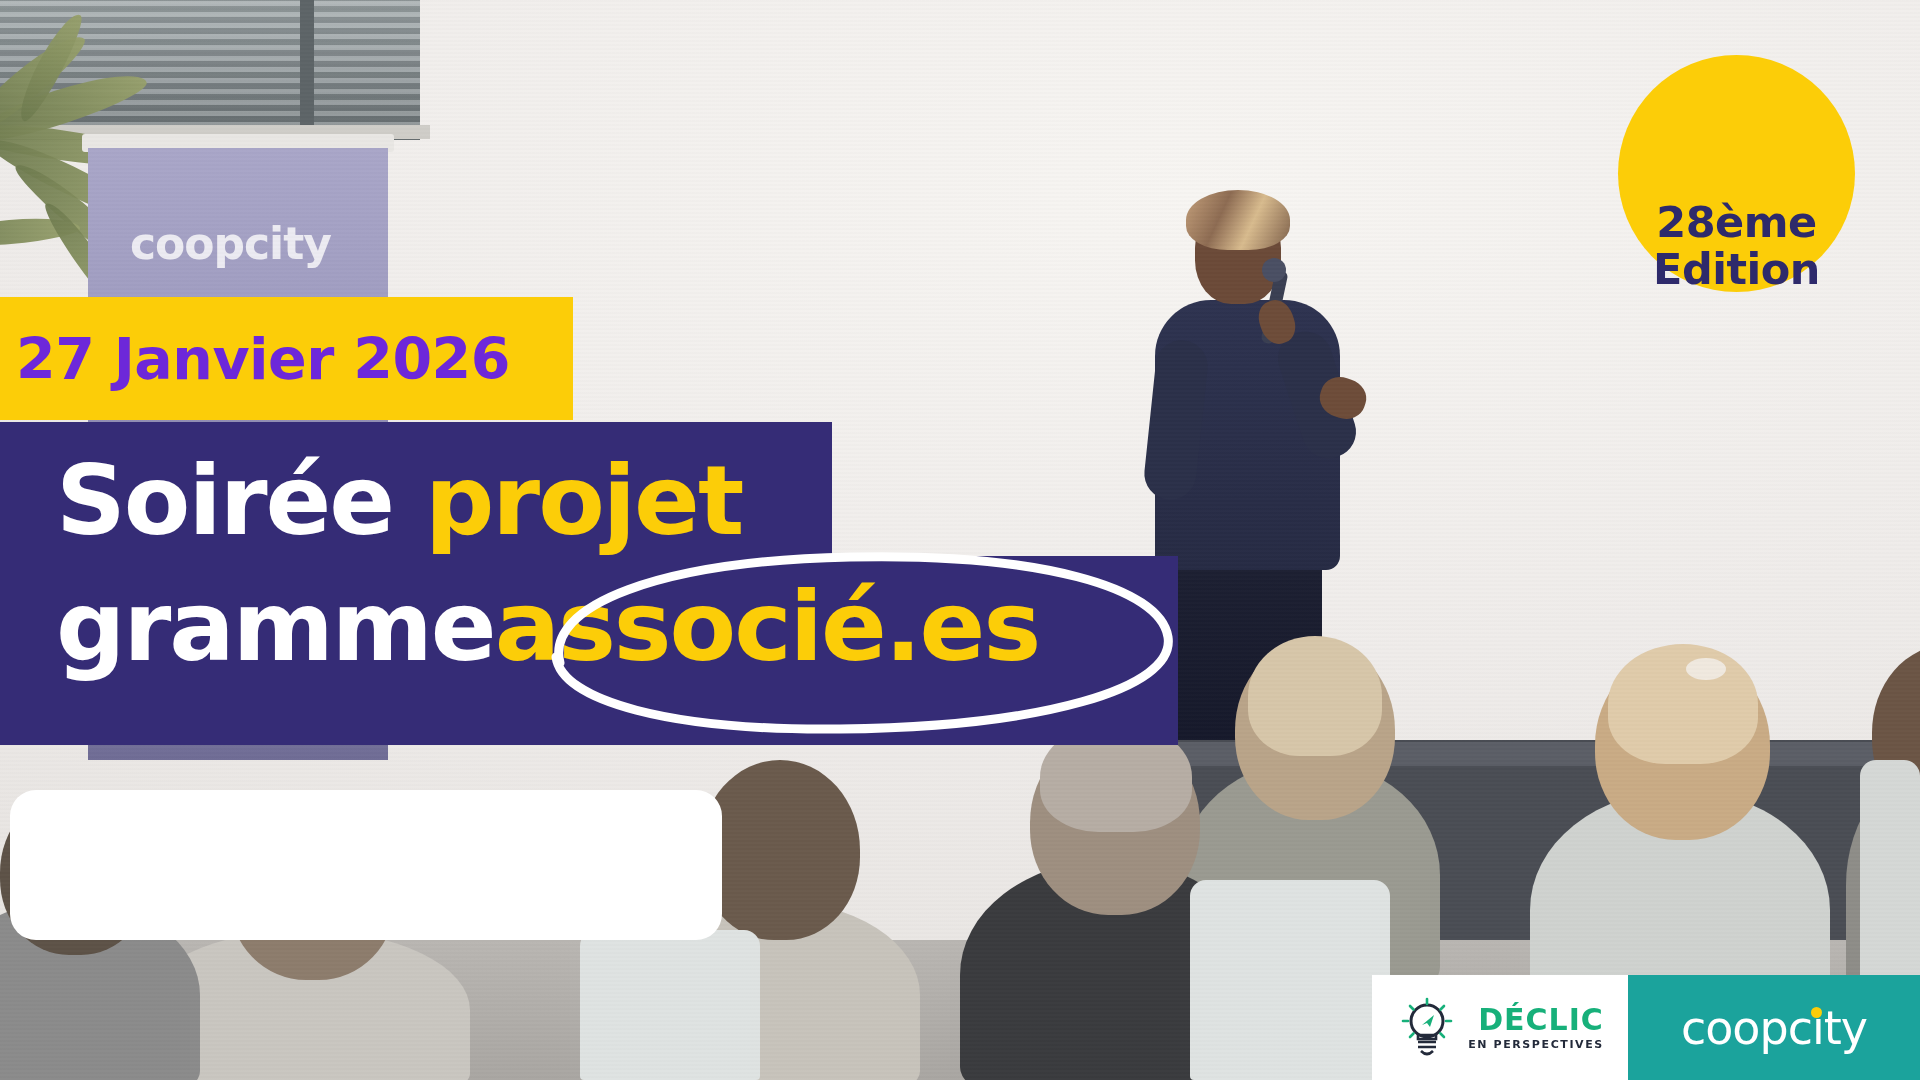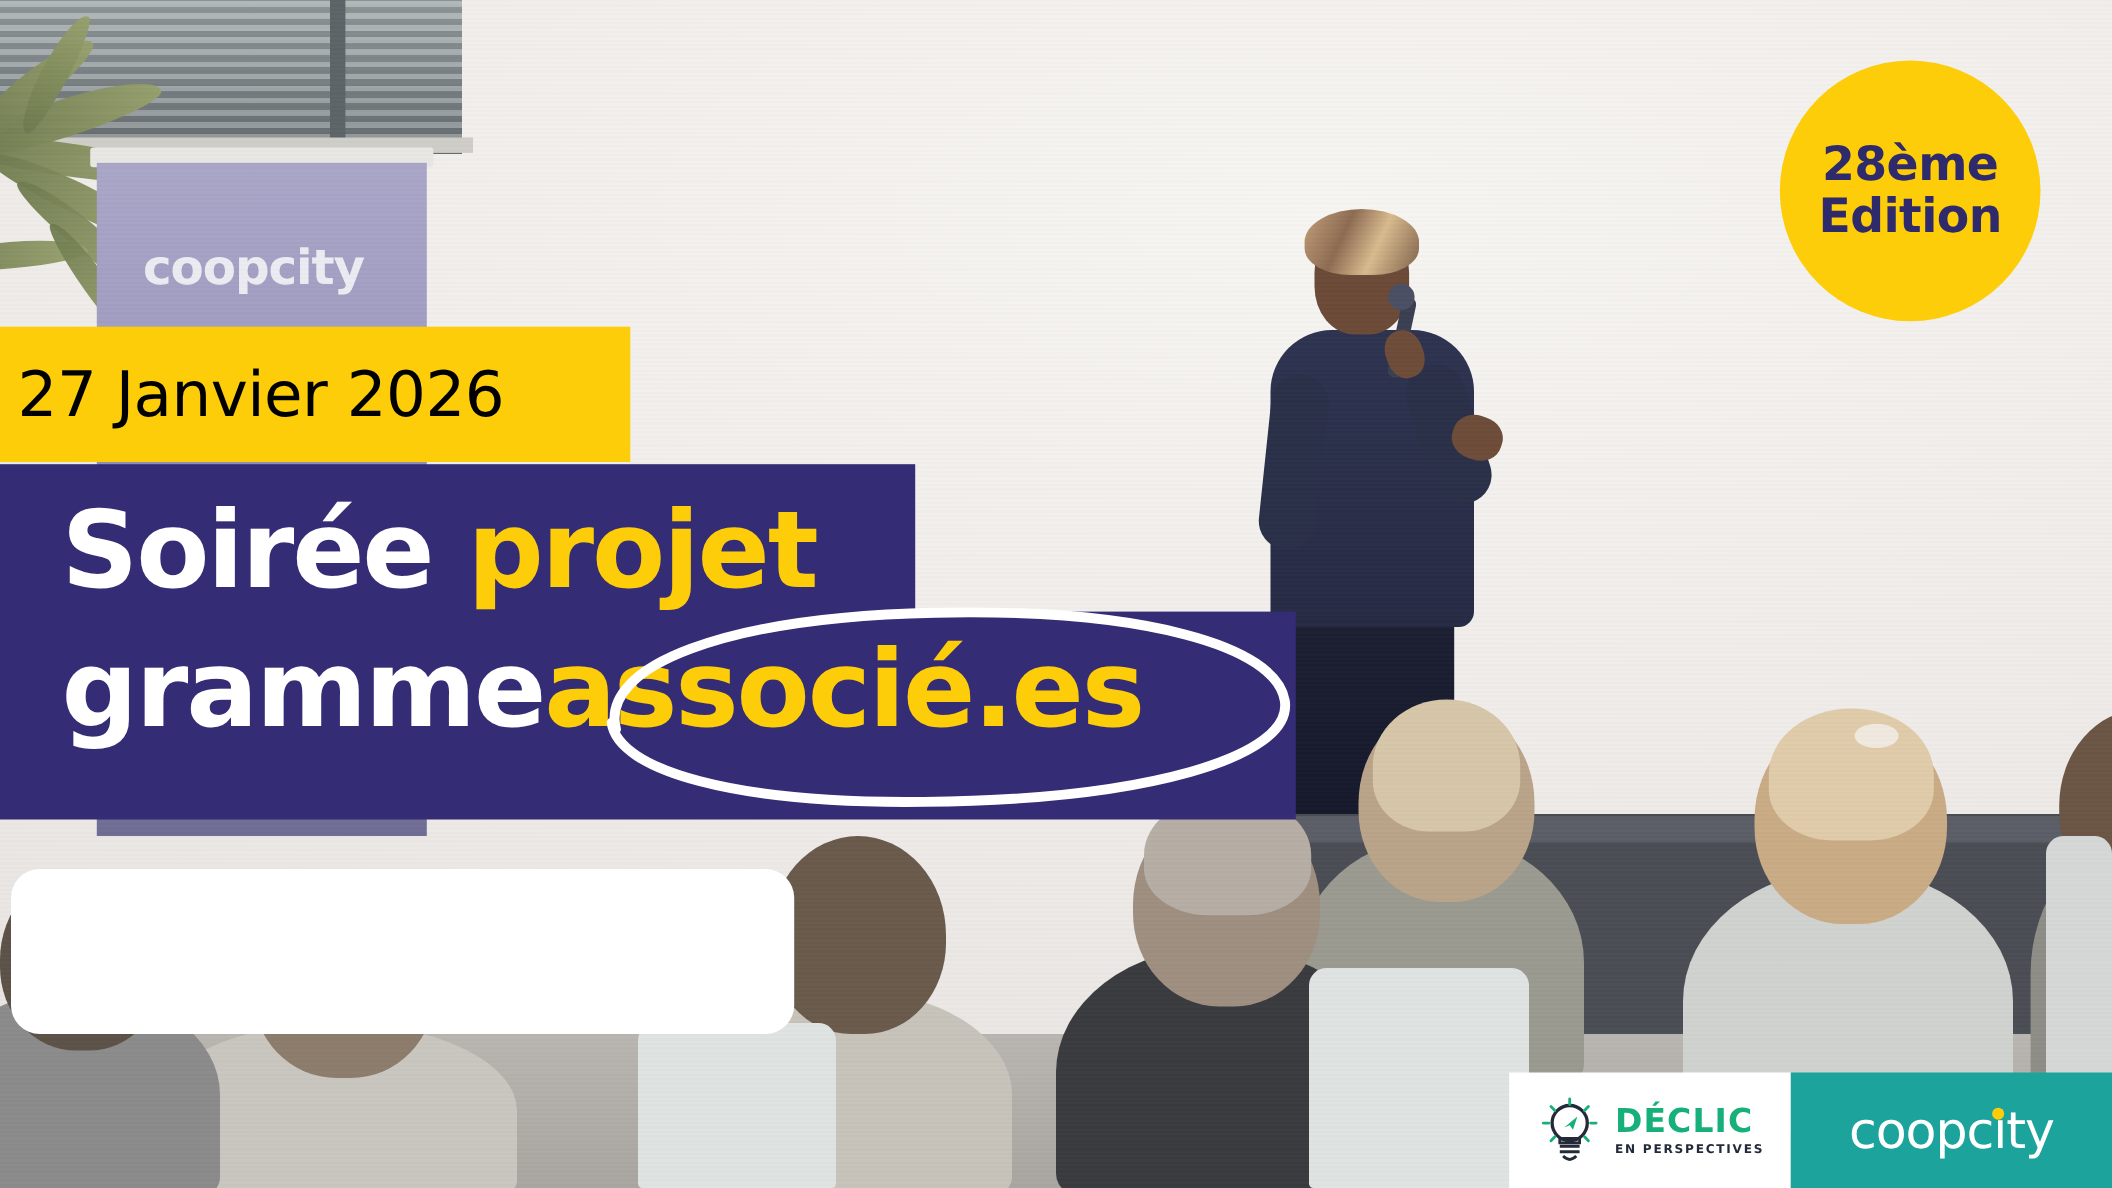--- a/index.html
+++ b/index.html
@@ -72,32 +72,32 @@
   .head{position:absolute;border-radius:50% 50% 46% 46%;}
   .shoulder{position:absolute;border-radius:50% 50% 10% 10%;}
   .chair{position:absolute;background:#dfe3e2;border-radius:16px 16px 4px 4px;}
 
   .photo-grain{position:absolute;inset:0;pointer-events:none;
     background:repeating-linear-gradient(0deg,rgba(255,255,255,.012) 0 2px,rgba(0,0,0,.012) 2px 4px);}
 
   
   .edition-badge{
     position:absolute;left:1618px;top:55px;width:237px;height:237px;border-radius:50%;
-    background:#FCCD08;display:flex;flex-direction:column;align-items:center;justify-content:center;
+    background:#FCCD08;display:flex;flex-direction:column;align-items:center;justify-content:flex-end;
     color:#2E2A6B;text-align:center;line-height:1.08;
   }
   .edition-badge span{display:block;font-size:43px;font-weight:700;letter-spacing:-.5px;
     font-family:"DejaVu Sans", sans-serif;}
 
   .date-band{
     position:absolute;left:0;top:297px;width:573px;height:123px;background:#FCCD08;
     display:flex;align-items:center;
   }
   .date-band span{
-    color:#000000;font-size:57px;font-weight:400;letter-spacing:-.5px;padding-left:16px;
+    color:#6d28d9;font-size:57px;font-weight:700;letter-spacing:-.5px;padding-left:16px;
     font-family:"DejaVu Sans", sans-serif;
   }
 
   .title-block-a{position:absolute;left:0;top:422px;width:832px;height:136px;background:#352C76;}
   .title-block-b{position:absolute;left:0;top:556px;width:1178px;height:189px;background:#352C76;}
 
   .title-line1{
     position:absolute;left:44px;top:452px;width:1000px;height:110px;
     font-size:97px;font-weight:700;letter-spacing:-2px;line-height:1;white-space:nowrap;
     font-family:"DejaVu Sans", sans-serif;
@@ -118,21 +118,21 @@
   }
   .info-row{color:#352C76;font-size:44px;line-height:1.42;white-space:nowrap;
     font-family:"DejaVu Sans", sans-serif;font-weight:400;}
   .info-row b{font-weight:700;}
 
   
   .logo-declic{
     position:absolute;left:1372px;top:975px;width:256px;height:105px;background:#FFFFFF;
     display:flex;align-items:center;justify-content:center;gap:10px;
   }
-  .declic-text{display:flex;flex-direction:column;line-height:1;}
+  .declic-text{display:flex;flex-direction:column;line-height:1;text-align:right;}
   .declic-main{color:#17B07A;font-size:30px;font-weight:700;letter-spacing:1px;
     font-family:"DejaVu Sans", sans-serif;}
   .declic-sub{color:#232A3A;font-size:11px;font-weight:700;letter-spacing:1.6px;margin-top:4px;
     font-family:"DejaVu Sans", sans-serif;}
   .logo-coopcity{
     position:absolute;left:1628px;top:975px;width:292px;height:105px;background:#1BA39C;
     display:flex;align-items:center;justify-content:center;
   }
   .coopcity-text{color:#FFFFFF;font-size:46px;font-weight:400;letter-spacing:-1px;
     font-family:"DejaVu Sans", sans-serif;position:relative;}

